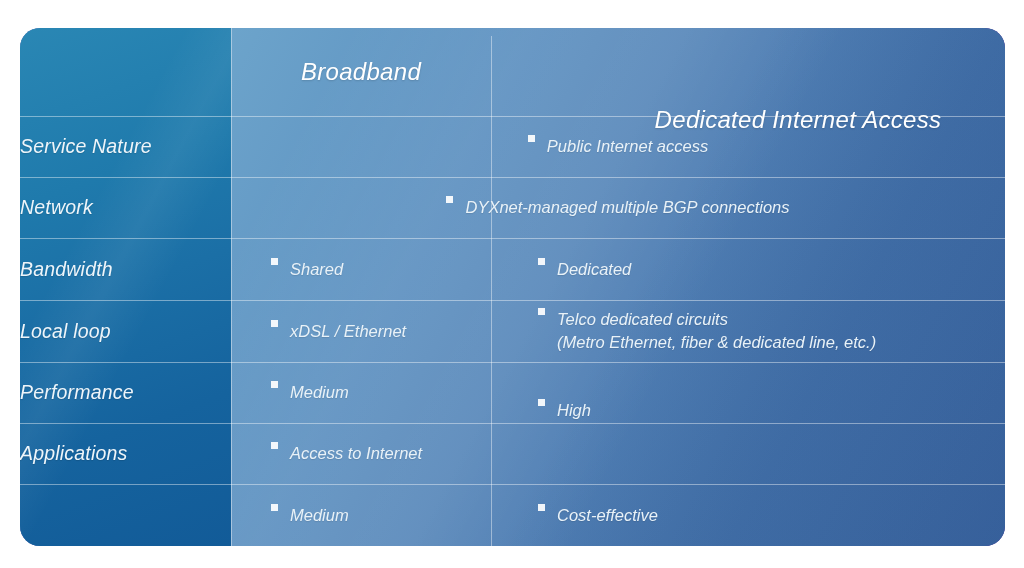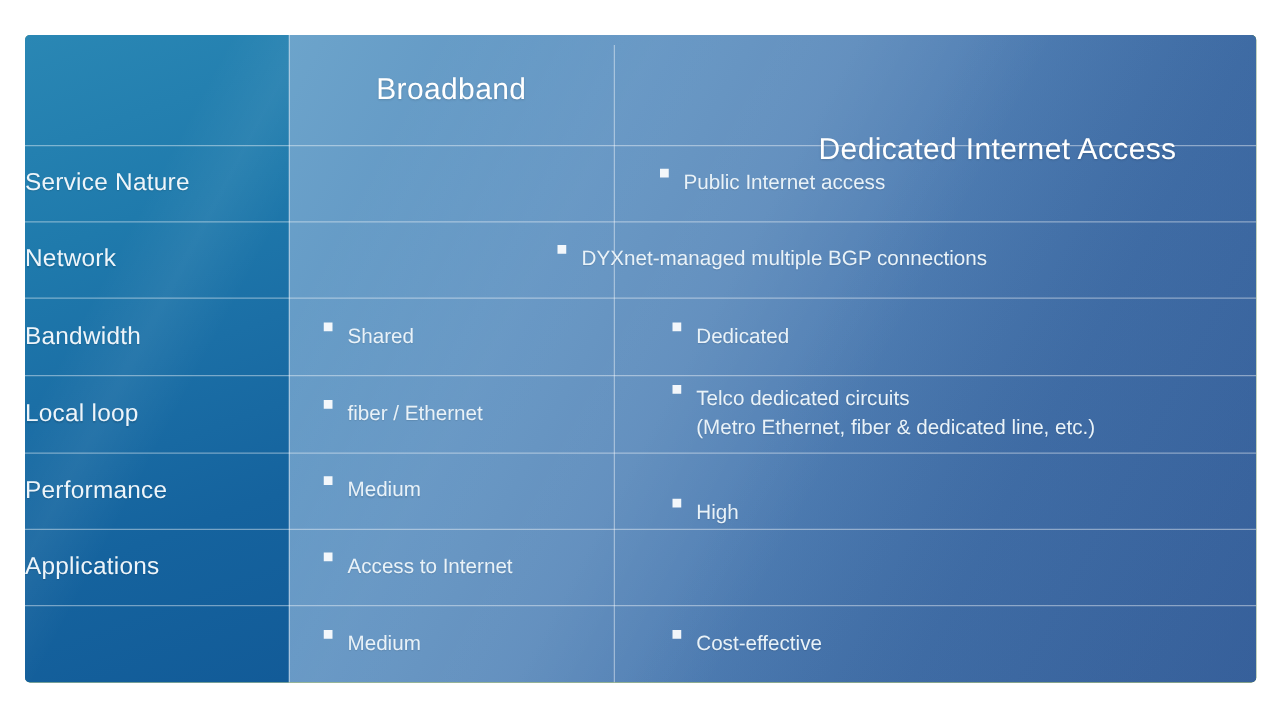--- a/index.html
+++ b/index.html
@@ -9,23 +9,24 @@
     font-family:"Liberation Sans", sans-serif;
     overflow:hidden;
   }
   .stage{position:relative;width:1024px;height:568px;}
 
   
   .table{
     position:absolute;
     left:20px; top:28px;
     width:985px; height:518px;
-    border-radius:4px;
+    border-radius:20px;
     overflow:hidden;
-    background:#4d7c0f;
+    background:#4c1d95;
+    font-style:italic;
   }
   
   .bg-main{
     position:absolute; inset:0;
     background:linear-gradient(118deg,#79b0d2 0%, #6ea6cc 14%, #5f93c2 38%, #5382b6 58%, #4371ab 78%, #3c67a4 100%);
   }
   
   .bg-sheen{
     position:absolute; inset:-10%;
     background:linear-gradient(118deg,
@@ -78,21 +79,21 @@
   .cell{position:absolute; display:flex; align-items:center;}
   .c-label{
     left:0; width:211px;
     box-sizing:border-box;
     color:#eef5fa;
     font-size:19.5px;
     letter-spacing:0.2px;
     font-weight:400;
     text-shadow:0 1px 1px rgba(0,0,0,0.12);
   }
-  .c-mid{left:206px; width:260px;}
+  .c-mid{left:218px; width:260px;}
   .c-right{left:471px; width:514px;}
   .c-span{left:211px; width:774px; justify-content:center;}
 
   .bullet-wrap{display:flex; align-items:flex-start; gap:12px;}
   .bullet{
     width:7px;height:7px;
     background:#ffffff;
     flex:0 0 auto;
     display:block;
     opacity:0.92;
@@ -190,21 +191,21 @@
           <span class="btxt">Dedicated</span>
         </span>
       </div>
 
       <div class="cell c-label" style="top:272px;height:62px">
         <span>Local loop</span>
       </div>
       <div class="cell c-mid pad-mid" style="top:272px;height:62px">
         <span class="bullet-wrap">
           <span class="bullet"></span>
-          <span class="btxt">fiber / Ethernet</span>
+          <span class="btxt">xDSL / Ethernet</span>
         </span>
       </div>
       <div class="cell c-right pad-right" style="top:272px;height:62px">
         <span class="bullet-wrap">
           <span class="bullet"></span>
           <span class="btxt">Telco dedicated circuits
 (Metro Ethernet, fiber &amp; dedicated line, etc.)</span>
         </span>
       </div>
 

